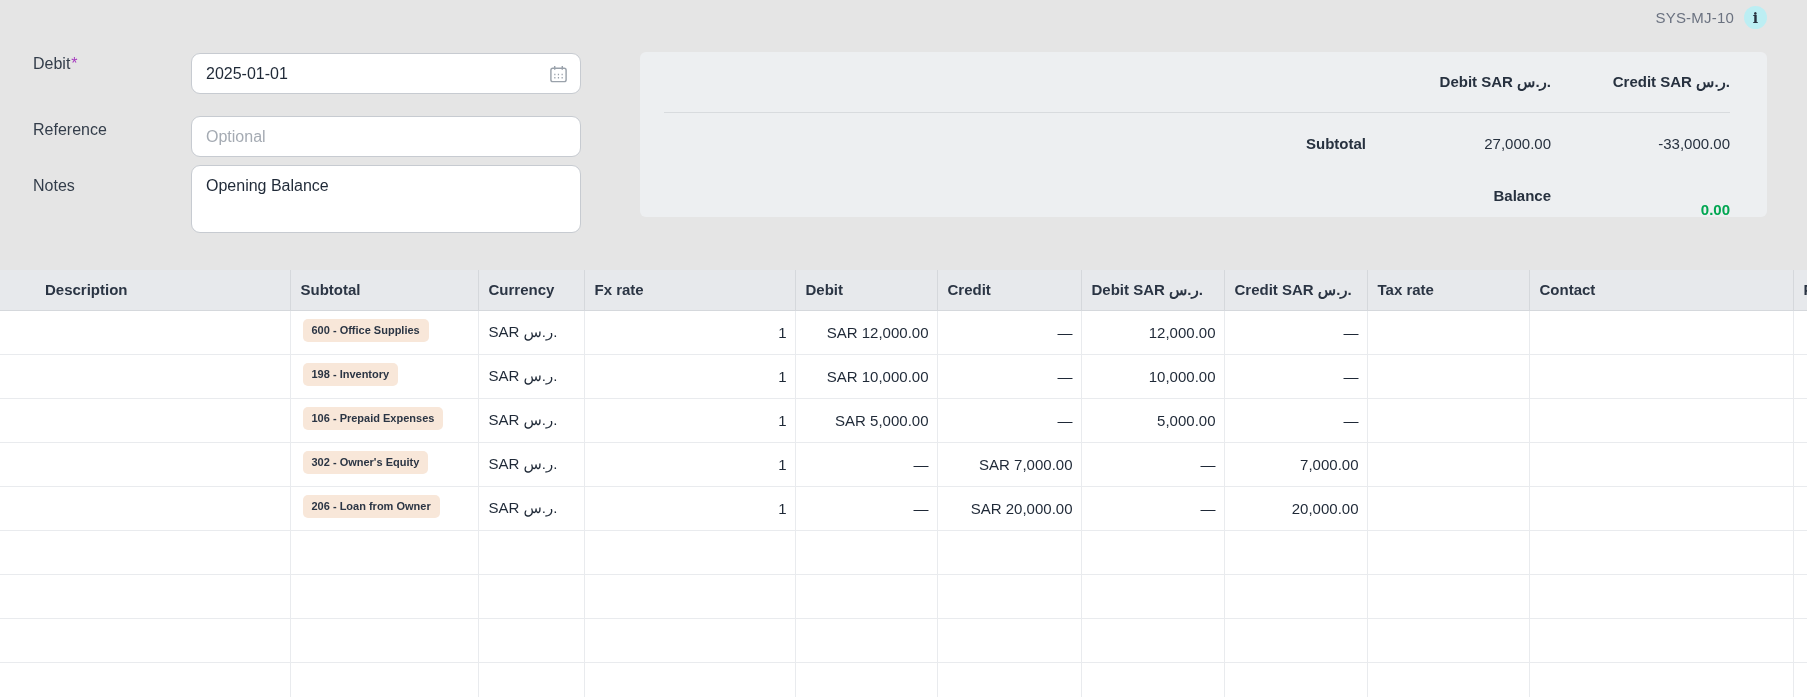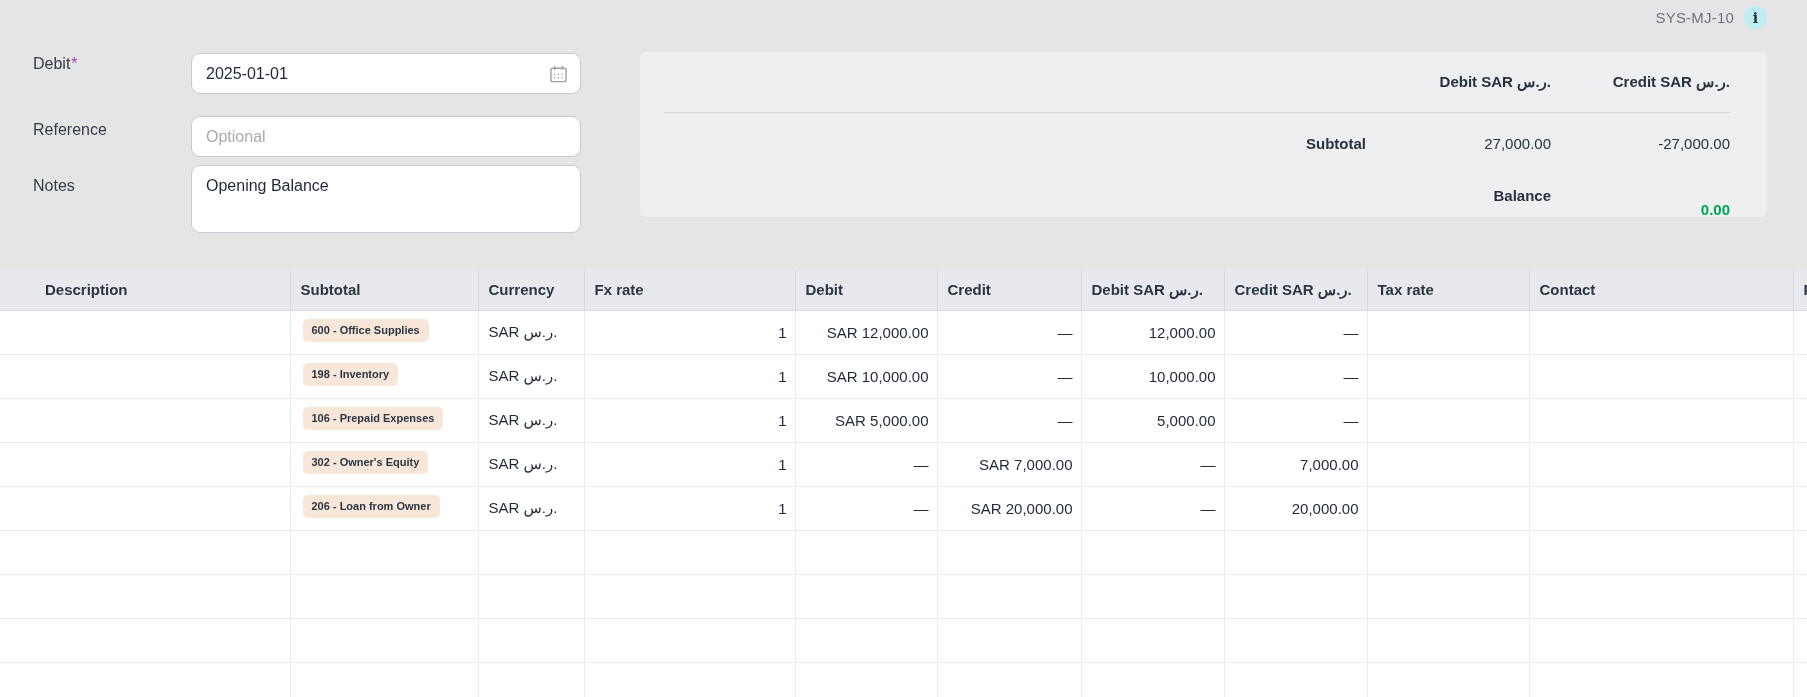--- a/index.html
+++ b/index.html
@@ -193,21 +193,21 @@
 
   <div class="summary">
     <div class="sum-row sum-head">
       <div></div>
       <div>Debit SAR ر.س.</div>
       <div>Credit SAR ر.س.</div>
     </div>
     <div class="sum-row sum-sub">
       <div class="sum-label">Subtotal</div>
       <div class="sum-val">27,000.00</div>
-      <div class="sum-val">-27,000.00</div>
+      <div class="sum-val">-33,000.00</div>
     </div>
     <div class="sum-row sum-bal">
       <div></div>
       <div class="sum-label">Balance</div>
       <div class="sum-val balance-val" style="color: rgb(0, 166, 81);">0.00</div>
     </div>
   </div>
 
   <div class="table-wrap">
     <table>

